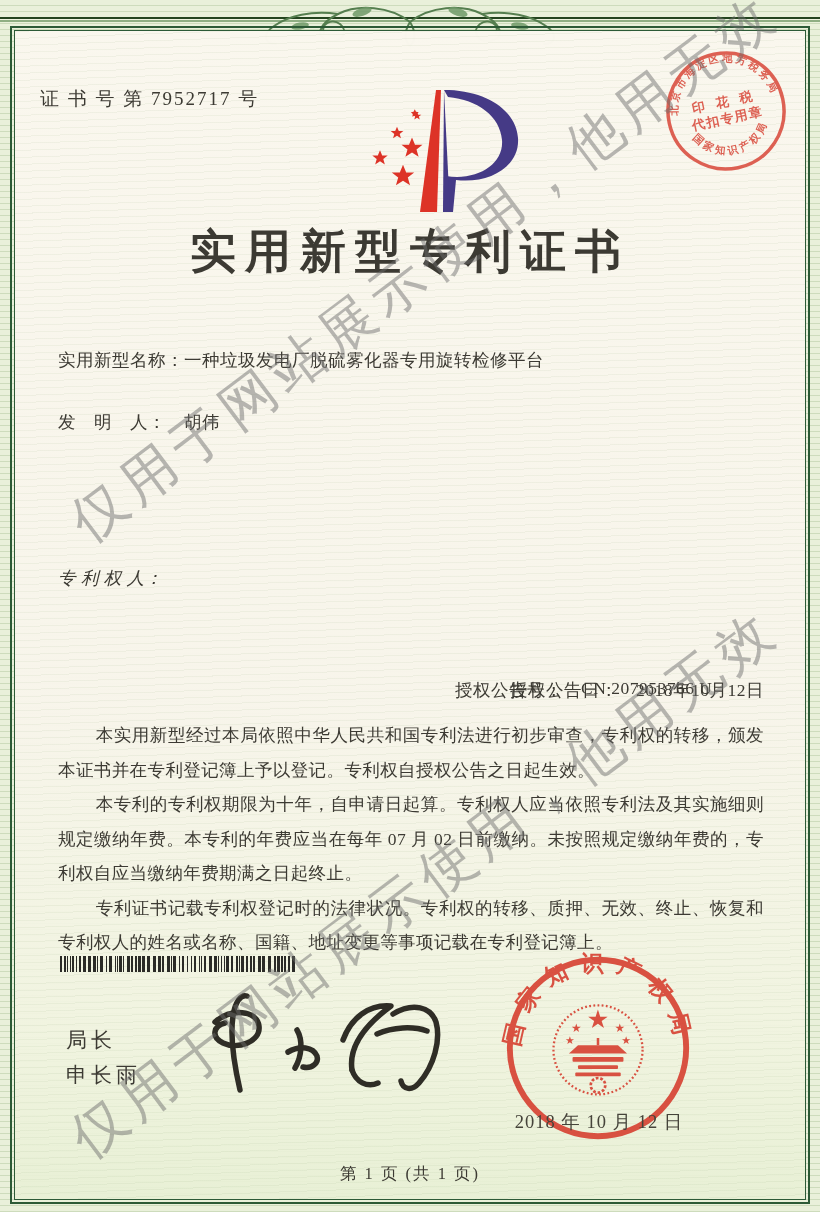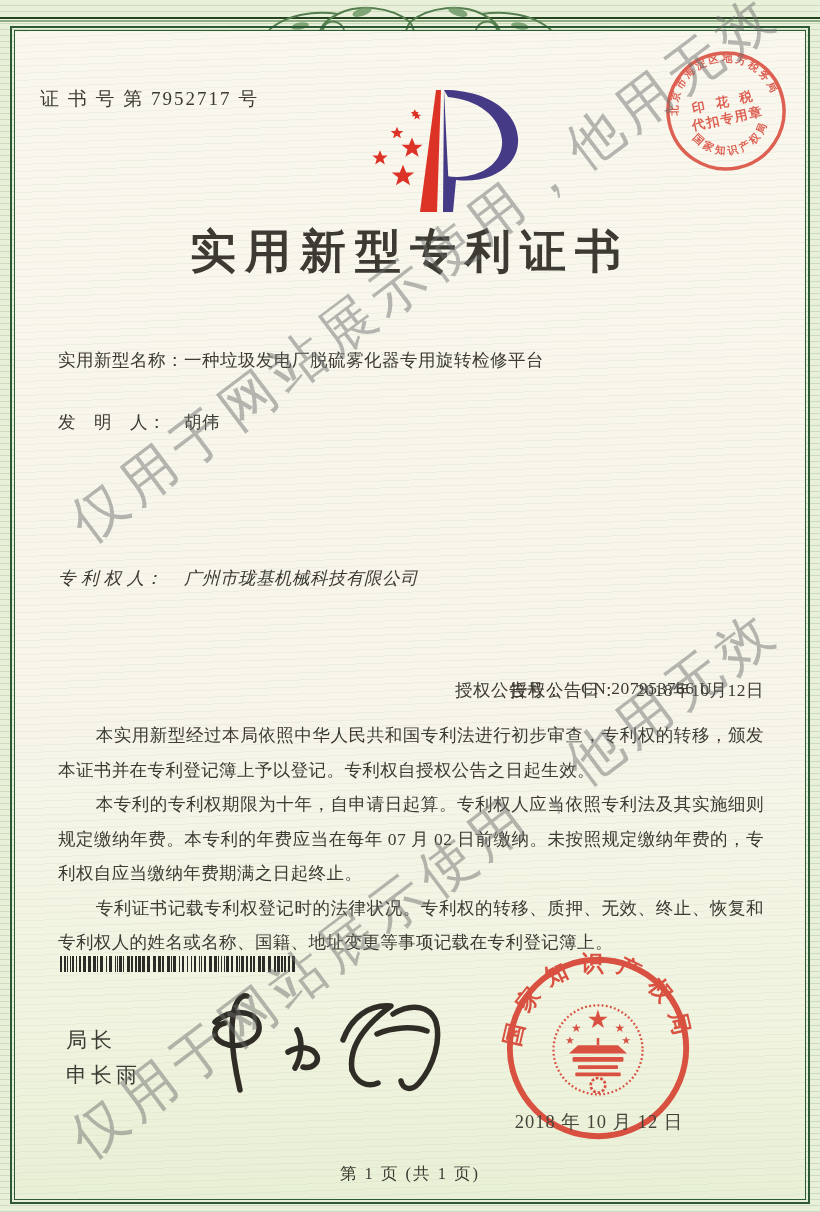--- a/index.html
+++ b/index.html
@@ -96,21 +96,20 @@
   <div class="abs row" style="top:348px;">
     <span class="label">实用新型名称：</span>
     <span class="value">一种垃圾发电厂脱硫雾化器专用旋转检修平台</span>
   </div>
   <div class="abs row" style="top:410px;">
     <span class="label">发　明　人：</span>
     <span class="value">胡伟</span>
   </div>
   <div class="abs row" style="top:566px;font-style:italic;">
     <span class="label">专 利 权 人：</span>
-    <span class="value">广州市珑基机械科技有限公司</span>
   </div>
   <div class="abs row" style="top:678px;width:706px;justify-content:flex-end;">
     <span class="label">授权公告日：</span>
     <span class="value">2018年10月12日</span>
     <span class="grant-right">
       <span class="label">授权公告号：</span>
       <span class="value">CN 207953766 U</span>
     </span>
   </div>
 

